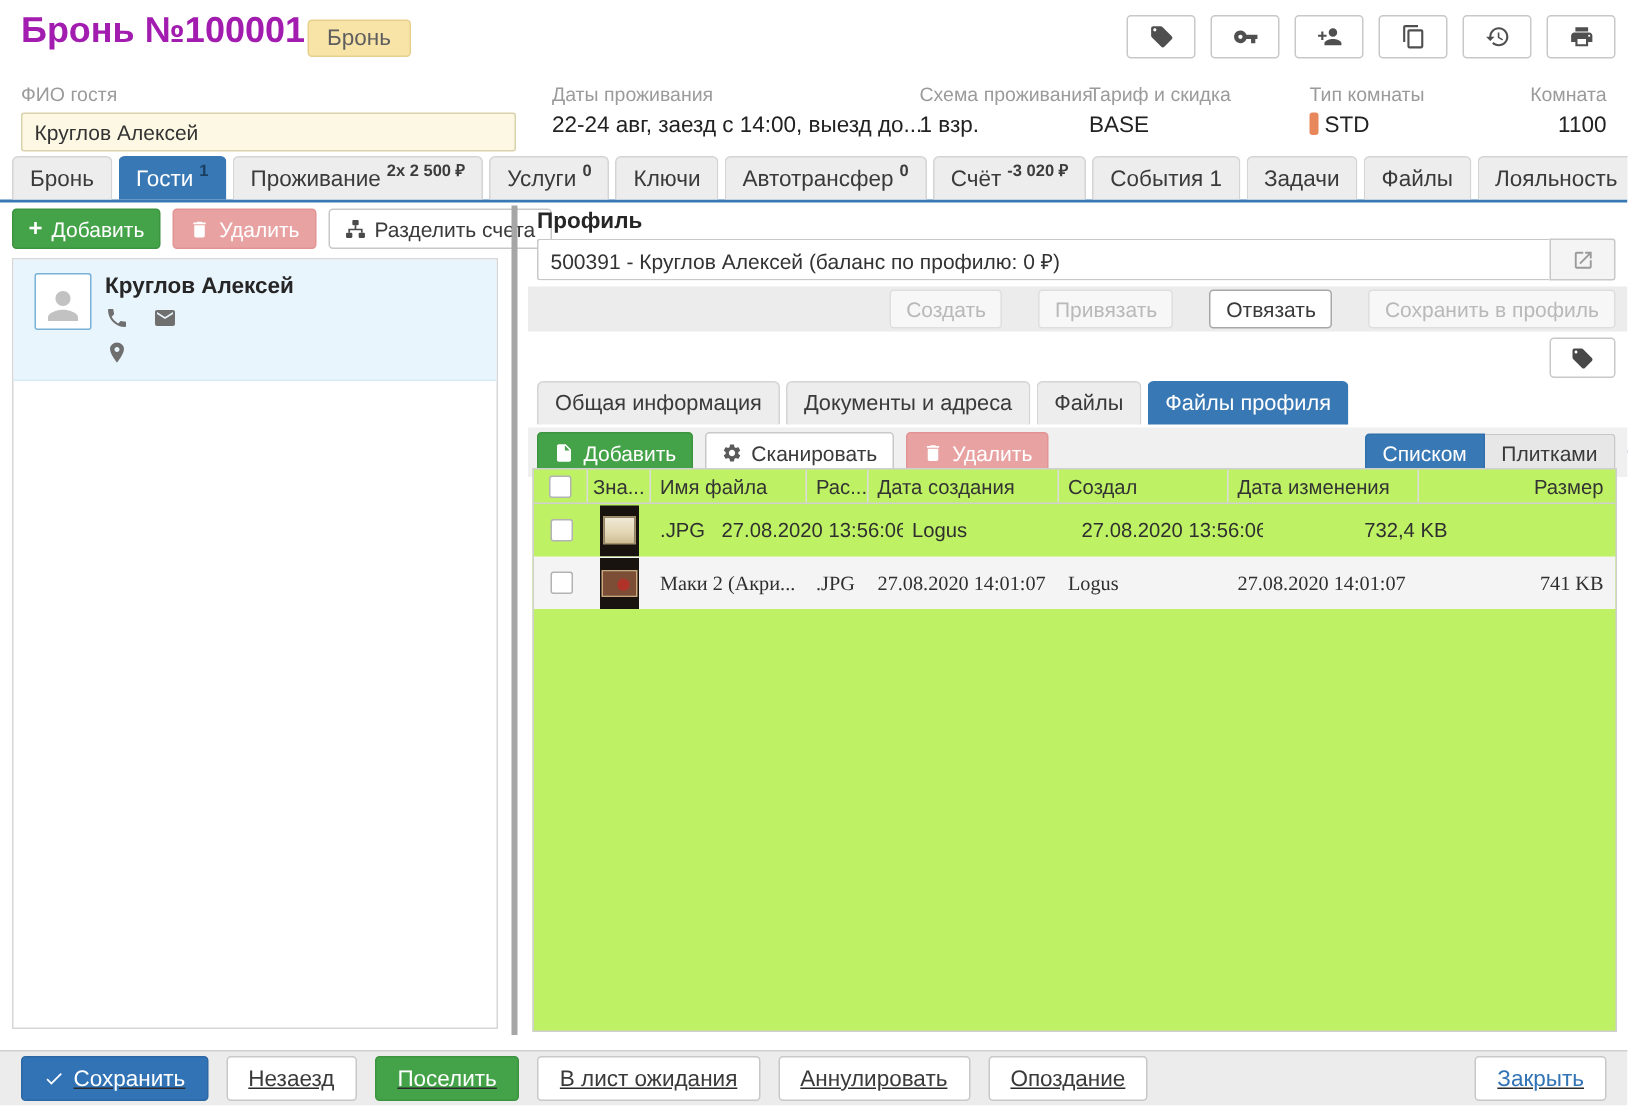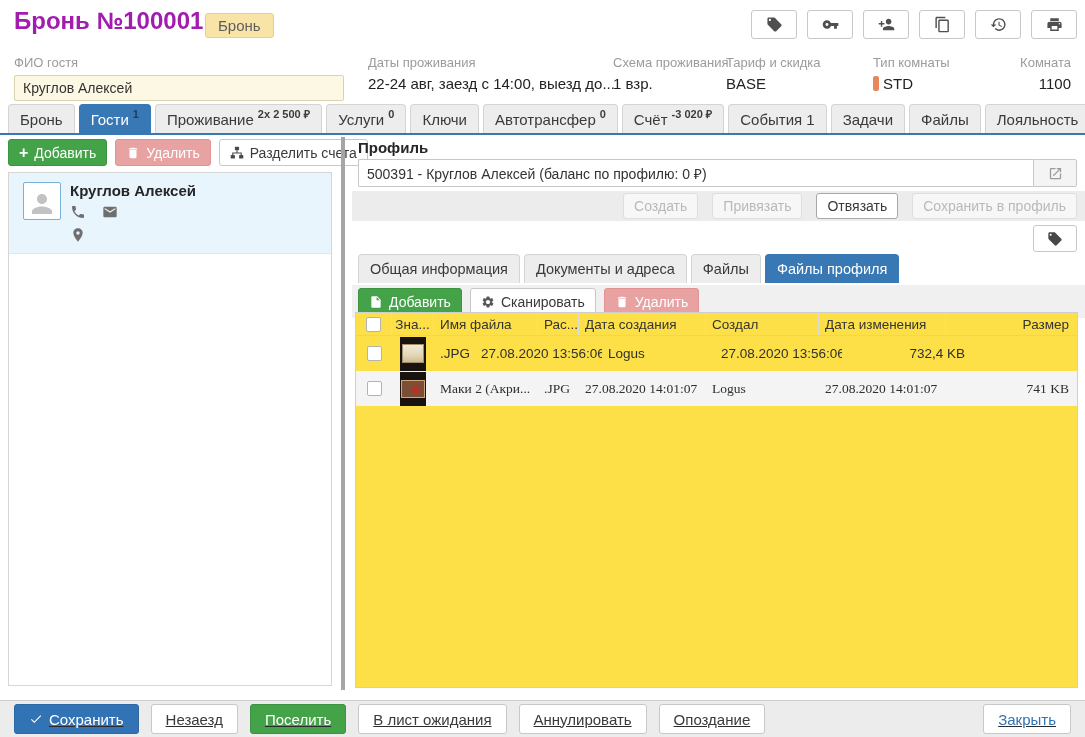--- a/index.html
+++ b/index.html
@@ -81,39 +81,39 @@
 
   .splitter { position:absolute; left:341px; top:137px; width:4px; height:553px; background:#a6a6a6; cursor:col-resize; }
 
   
   .right-panel { position:absolute; left:352px; top:135px; width:733px; height:565px; }
   .profile-heading { position:absolute; left:6px; top:4px; font-size:15px; font-weight:bold; color:#262626; }
   .profile-row { position:absolute; left:6px; top:24px; right:8px; height:28px; display:flex; }
   .profile-input { flex:1; height:28px; border:1px solid #c8c8c8; border-right:none; border-radius:2px 0 0 2px; padding:0 8px; font-size:14px; color:#333; font-family:inherit; background:#fff; }
   .profile-open-btn { width:44px; height:28px; background:#f4f4f4; border:1px solid #c8c8c8; border-radius:0 2px 2px 0; display:flex; align-items:center; justify-content:center; cursor:pointer; }
   .profile-open-btn svg { width:15px; height:15px; fill:#9a9a9a; }
-  .profile-actions { position:absolute; left:0; top:56px; right:0; height:30px; background:#ececec; display:flex; justify-content:flex-end; align-items:center; gap:14px; padding-right:8px; }
+  .profile-actions { position:absolute; left:0; top:56px; right:0; height:30px; background:#ececec; display:flex; justify-content:flex-end; align-items:center; gap:24px; padding-right:8px; }
   .btn-sm { height:26px; }
   .btn-unlink { border-color:#a8a8a8; }
   .tag-row { position:absolute; top:90px; right:8px; }
   .tag-btn { width:44px; height:27px; background:#fff; border:1px solid #c8c8c8; border-radius:3px; display:flex; align-items:center; justify-content:center; cursor:pointer; }
   .tag-btn svg { width:16px; height:16px; fill:#484848; }
 
   .inner-tabs { position:absolute; left:0; top:119px; width:733px; height:48px; padding-left:6px; }
   .inner-tabs .tab { font-size:14.5px; }
 
   .files-toolbar { position:absolute; left:0; top:150px; right:0; height:33px; background:#f0f0f0; display:flex; align-items:center; gap:8px; padding:0 8px 0 6px; }
   .seg { display:flex; margin-left:auto; }
   .seg-btn { height:26px; padding:0 11px; font-size:14px; border:1px solid #c8c8c8; background:#e7e7e7; color:#3a3a3a; font-family:inherit; cursor:pointer; }
   .seg-btn.first { border-radius:3px 0 0 3px; }
   .seg-btn.last { border-radius:0 3px 3px 0; border-left:none; }
   .seg-btn.active { background:#3878b4; border-color:#3171ab; color:#fff; }
 
   
-  .files-table { position:absolute; left:3px; top:177px; width:723px; height:376px; border:1px solid #cfcfcf; background:#fde047; overflow:hidden; }
+  .files-table { position:absolute; left:3px; top:177px; width:723px; height:376px; border:1px solid #cfcfcf; background:#bef264; overflow:hidden; }
   .thead { display:flex; height:23px; border-bottom:1px solid #cfcfcf; }
   .th { display:flex; align-items:center; padding-left:6px; font-size:13.5px; color:#333; border-right:1px solid #dcdcdc; overflow:hidden; white-space:nowrap; }
   .th:last-child { border-right:none; }
   .tr { display:flex; height:35px; align-items:center; cursor:pointer; }
   .tr.alt { background:#f4f4f4;font-family:Liberation Serif, serif; }
   .td { padding-left:6px; font-size:13.5px; color:#2f2f2f; overflow:hidden; white-space:nowrap; display:flex; align-items:center; height:100%; }
   .c0 { width:36px; justify-content:center; padding-left:0; }
   .c1 { width:42px; justify-content:center; padding-left:0; }
   .c2 { width:104px; }
   .c3 { width:41px; }
@@ -343,20 +343,24 @@
           <path d="M19.14 12.94c.04-.3.06-.61.06-.94 0-.32-.02-.64-.07-.94l2.03-1.58c.18-.14.23-.41.12-.61l-1.92-3.32c-.12-.22-.37-.29-.59-.22l-2.39.96c-.5-.38-1.03-.7-1.62-.94l-.36-2.54c-.04-.24-.24-.41-.48-.41h-3.84c-.24 0-.43.17-.47.41l-.36 2.54c-.59.24-1.13.57-1.62.94l-2.39-.96c-.22-.08-.47 0-.59.22L2.74 8.87c-.12.21-.08.47.12.61l2.03 1.58c-.05.3-.09.63-.09.94s.02.64.07.94l-2.03 1.58c-.18.14-.23.41-.12.61l1.92 3.32c.12.22.37.29.59.22l2.39-.96c.5.38 1.03.7 1.62.94l.36 2.54c.05.24.24.41.48.41h3.84c.24 0 .44-.17.47-.41l.36-2.54c.59-.24 1.13-.56 1.62-.94l2.39.96c.22.08.47 0 .59-.22l1.92-3.32c.12-.22.07-.47-.12-.61l-2.01-1.58zM12 15.6c-1.98 0-3.6-1.62-3.6-3.6s1.62-3.6 3.6-3.6 3.6 1.62 3.6 3.6-1.62 3.6-3.6 3.6z"></path>
         </svg>
         <span>Сканировать</span>
       </button>
     <button class="btn btn-pink">
         <svg viewBox="0 0 24 24" fill="#fff">
           <path d="M6 19c0 1.1.9 2 2 2h8c1.1 0 2-.9 2-2V7H6v12zM19 4h-3.5l-1-1h-5l-1 1H5v2h14V4z"></path>
         </svg>
         <span>Удалить</span>
       </button>
+    <div class="seg">
+      <button class="seg-btn first active">Списком</button>
+      <button class="seg-btn last">Плитками</button>
+    </div>
   </div>
 
   <div class="files-table">
     <div class="thead">
         <div class="th c0">
           <span class="checkbox"></span>
         </div>
         <div class="th c1">Зна...</div>
         <div class="th c2">Имя файла</div>
         <div class="th c3">Рас...</div>

